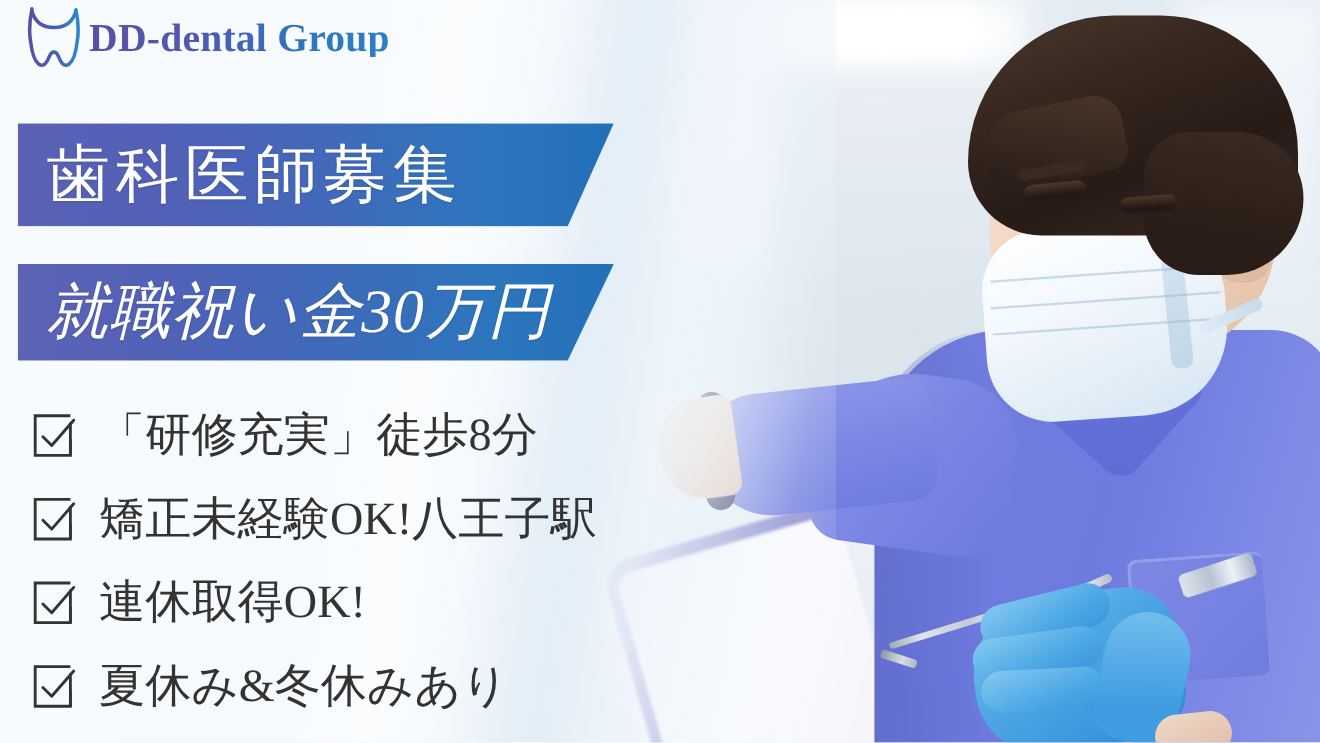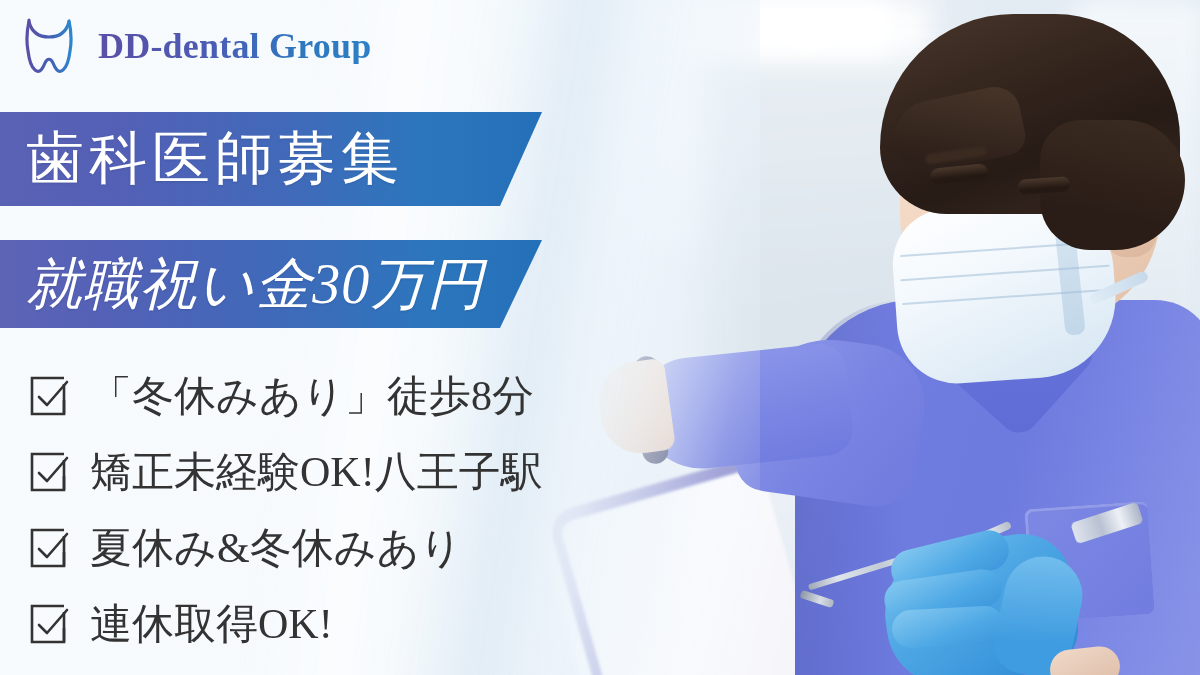--- a/index.html
+++ b/index.html
@@ -277,33 +277,33 @@
     position:absolute;left:470px;top:-80px;width:120px;height:860px;
     background:linear-gradient(90deg,rgba(214,229,241,0) 0%,rgba(205,222,238,.55) 50%,rgba(214,229,241,0) 100%);
     transform:rotate(9deg);filter:blur(26px);
   }
 
   
   .content{position:absolute;inset:0;}
 
   
   .logo-row{
-    position:absolute;left:22px;top:18px;display:flex;align-items:center;gap:22px;
+    position:absolute;left:22px;top:6px;display:flex;align-items:center;gap:5px;
   }
   .logo-mark{width:54px;height:56px;display:block;}
   .logo-text{
     font-size:36px;font-weight:700;letter-spacing:.2px;line-height:1;
     background:linear-gradient(90deg,#5a4fa6 0%,#4c5bb4 40%,#2e78bf 75%,#2d7fc6 100%);
     -webkit-background-clip:text;background-clip:text;color:transparent;
     white-space:nowrap;
   }
 
   
   .banner{
-    position:absolute;left:0;height:94px;display:flex;align-items:center;
+    position:absolute;left:16px;height:94px;display:flex;align-items:center;
     color:#ffffff;
     -webkit-clip-path:polygon(0 0,100% 0,calc(100% - 42px) 100%,0 100%);
     clip-path:polygon(0 0,100% 0,calc(100% - 42px) 100%,0 100%);
     text-align:center;
   }
   .banner-1{
     top:112px;width:542px;
     background:linear-gradient(90deg,#5a62b4 0%,#5360b6 22%,#4269b9 52%,#2c76bd 78%,#2470b8 100%);
   }
   .banner-2{
@@ -419,45 +419,45 @@
     </div>
 
     <div class="checklist">
 
       <div class="check-row">
         <svg class="check-icon" viewBox="0 0 44 44">
           <path d="M36 4 H4 V40 H36 V26" fill="none" stroke="#333333" stroke-width="2.6"></path>
           <path d="M36 10 V40" fill="none" stroke="#333333" stroke-width="2.6"></path>
           <path d="M11 23 L19 31 L39 8" fill="none" stroke="#333333" stroke-width="2.6" stroke-linecap="round" stroke-linejoin="round"></path>
         </svg>
-        <span class="check-label">「冬休みあり」徒歩8分</span>
+        <span class="check-label">「研修充実」徒歩8分</span>
       </div>
 
       <div class="check-row">
         <svg class="check-icon" viewBox="0 0 44 44">
           <path d="M36 4 H4 V40 H36 V26" fill="none" stroke="#333333" stroke-width="2.6"></path>
           <path d="M36 10 V40" fill="none" stroke="#333333" stroke-width="2.6"></path>
           <path d="M11 23 L19 31 L39 8" fill="none" stroke="#333333" stroke-width="2.6" stroke-linecap="round" stroke-linejoin="round"></path>
         </svg>
         <span class="check-label">矯正未経験OK!八王子駅</span>
       </div>
 
       <div class="check-row">
         <svg class="check-icon" viewBox="0 0 44 44">
           <path d="M36 4 H4 V40 H36 V26" fill="none" stroke="#333333" stroke-width="2.6"></path>
           <path d="M36 10 V40" fill="none" stroke="#333333" stroke-width="2.6"></path>
           <path d="M11 23 L19 31 L39 8" fill="none" stroke="#333333" stroke-width="2.6" stroke-linecap="round" stroke-linejoin="round"></path>
         </svg>
-        <span class="check-label">夏休み&amp;冬休みあり</span>
+        <span class="check-label">連休取得OK!</span>
       </div>
 
       <div class="check-row">
         <svg class="check-icon" viewBox="0 0 44 44">
           <path d="M36 4 H4 V40 H36 V26" fill="none" stroke="#333333" stroke-width="2.6"></path>
           <path d="M36 10 V40" fill="none" stroke="#333333" stroke-width="2.6"></path>
           <path d="M11 23 L19 31 L39 8" fill="none" stroke="#333333" stroke-width="2.6" stroke-linecap="round" stroke-linejoin="round"></path>
         </svg>
-        <span class="check-label">連休取得OK!</span>
+        <span class="check-label">夏休み&amp;冬休みあり</span>
       </div>
 
     </div>
   </div>
 </div>
 
 </body></html>

